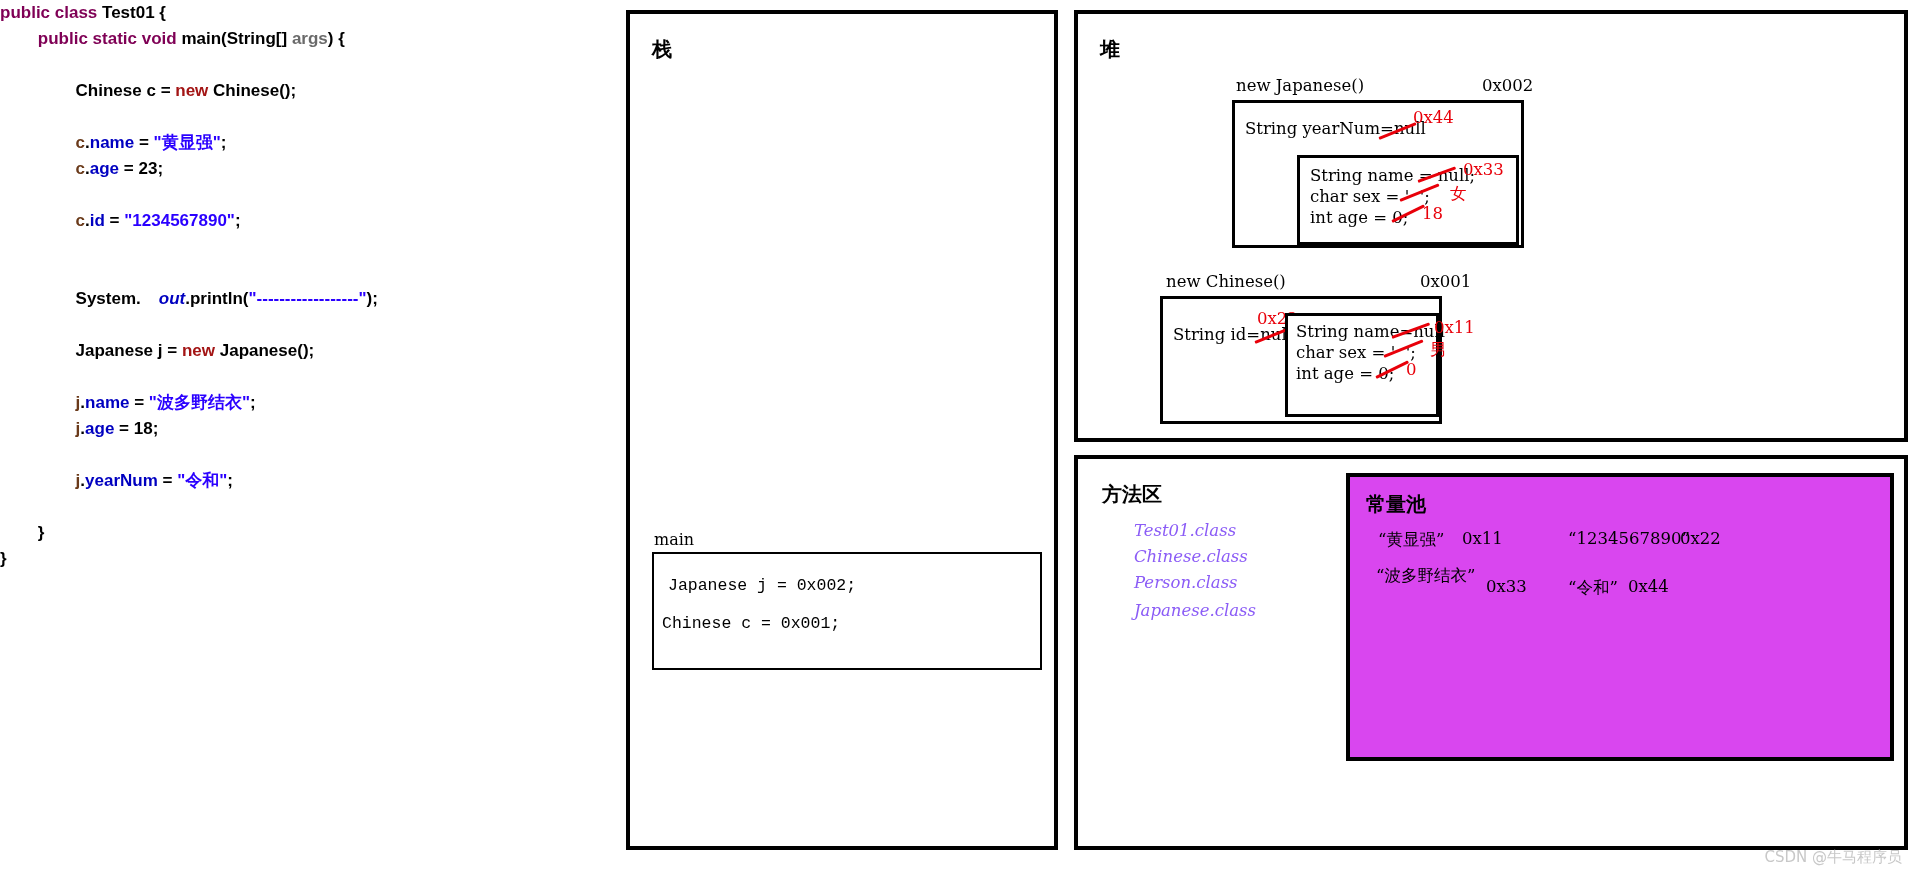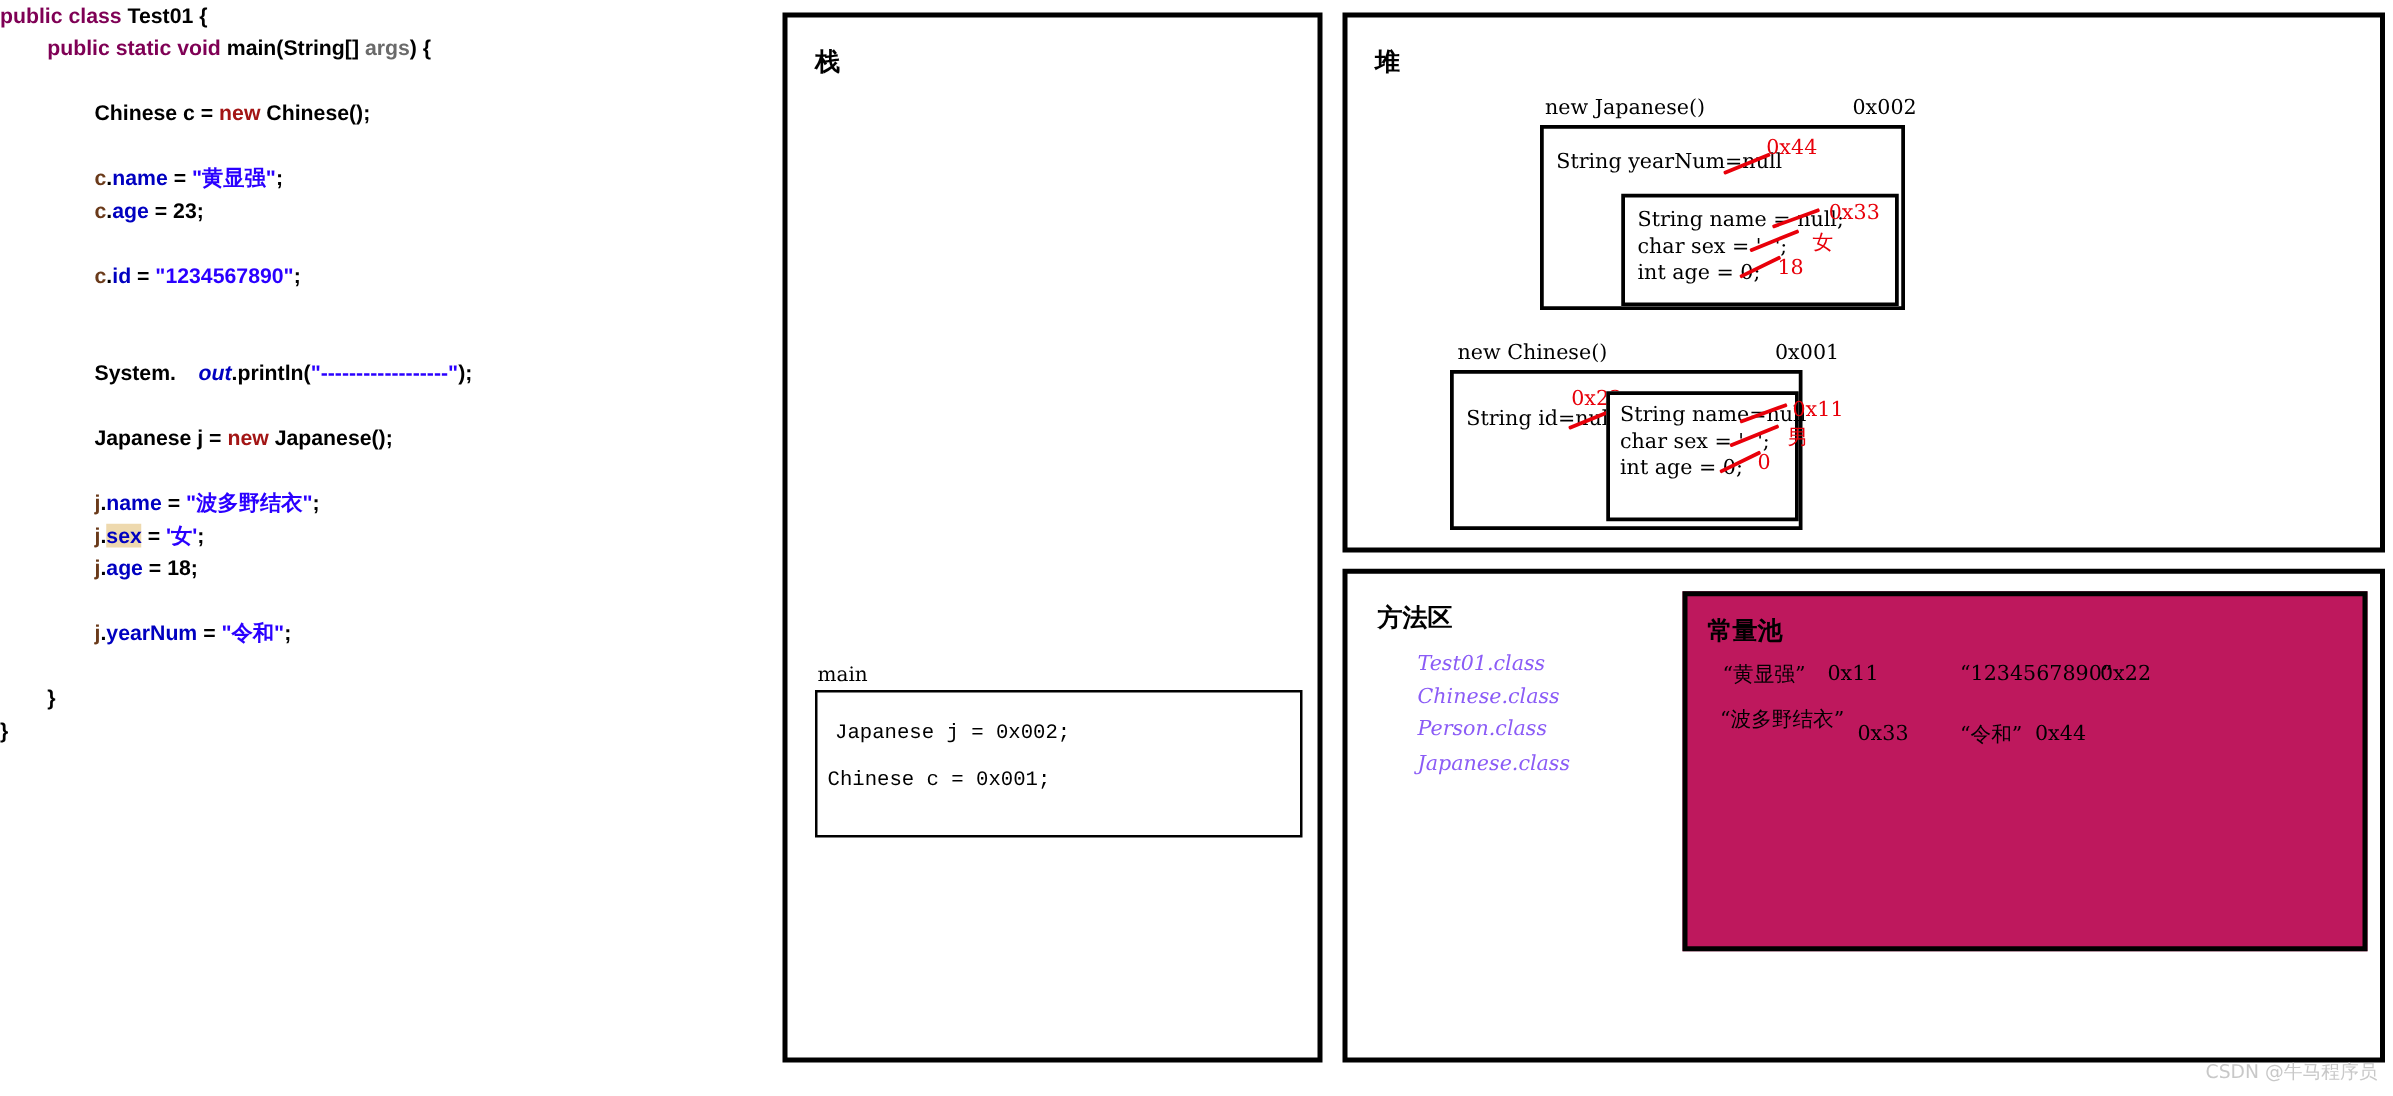--- a/index.html
+++ b/index.html
@@ -142,21 +142,21 @@
     font-style: italic;
   }
 
   
   #pool-box {
     position: absolute;
     left: 268px; top: 14px;
     width: 548px; height: 288px;
     border: 4px solid #000;
     box-sizing: border-box;
-    background: #be185d;
+    background: #d946ef;
   }
   #pool-title { left: 16px; top: 14px; }
   .pool-entry {
     position: absolute;
     font-family: "DejaVu Serif", serif;
     font-size: 16.5px;
     color: #000;
     white-space: pre;
   }
 
@@ -183,21 +183,20 @@
     <div class="code-line">                <span class="recv">c</span><span class="plain">.</span><span class="fieldnm">age</span><span class="plain"> = </span><span class="num">23</span><span class="plain">;</span></div>
     <div class="code-line blank"></div>
     <div class="code-line">                <span class="recv">c</span><span class="plain">.</span><span class="fieldnm">id</span><span class="plain"> = </span><span class="str">"1234567890"</span><span class="plain">;</span></div>
     <div class="code-line blank"></div>
     <div class="code-line blank"></div>
     <div class="code-line">                <span class="plain">System</span><span class="plain">.</span><span class="staticf">out</span><span class="plain">.println(</span><span class="str">"------------------"</span><span class="plain">);</span></div>
     <div class="code-line blank"></div>
     <div class="code-line">                <span class="plain">Japanese </span><span class="plain">j </span><span class="plain">= </span><span class="kw2">new </span><span class="plain">Japanese();</span></div>
     <div class="code-line blank"></div>
     <div class="code-line">                <span class="recv">j</span><span class="plain">.</span><span class="fieldnm">name</span><span class="plain"> = </span><span class="str">"波多野结衣"</span><span class="plain">;</span></div>
-    <div class="code-line">                <span class="recv">j</span><span class="plain">.</span><span class="fieldnm hl">sex</span><span class="plain"> = </span><span class="str">'女'</span><span class="plain">;</span></div>
     <div class="code-line">                <span class="recv">j</span><span class="plain">.</span><span class="fieldnm">age</span><span class="plain"> = </span><span class="num">18</span><span class="plain">;</span></div>
     <div class="code-line blank"></div>
     <div class="code-line">                <span class="recv">j</span><span class="plain">.</span><span class="fieldnm">yearNum</span><span class="plain"> = </span><span class="str">"令和"</span><span class="plain">;</span></div>
     <div class="code-line blank"></div>
     <div class="code-line">        <span class="plain">}</span></div>
     <div class="code-line"><span class="plain">}</span></div>
   </div>
 
 <div id="diagram">
 

